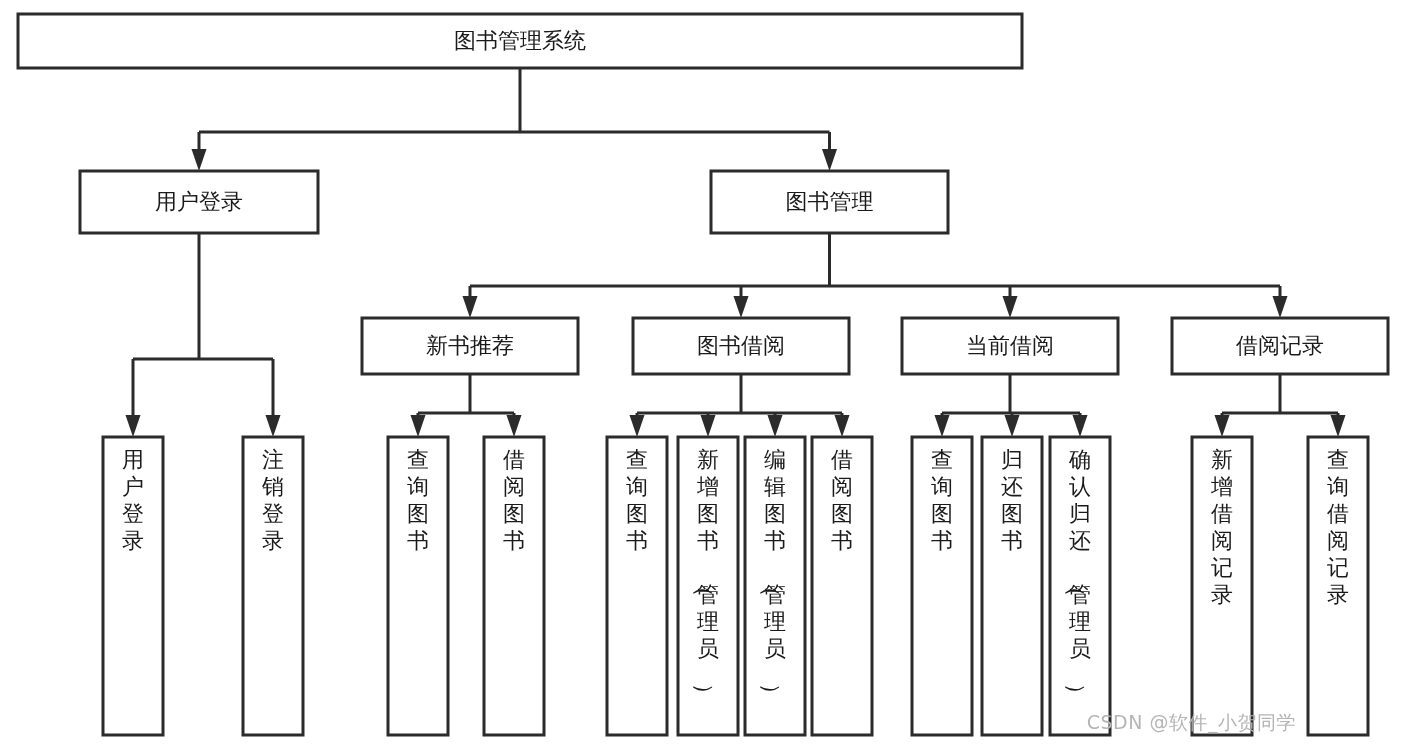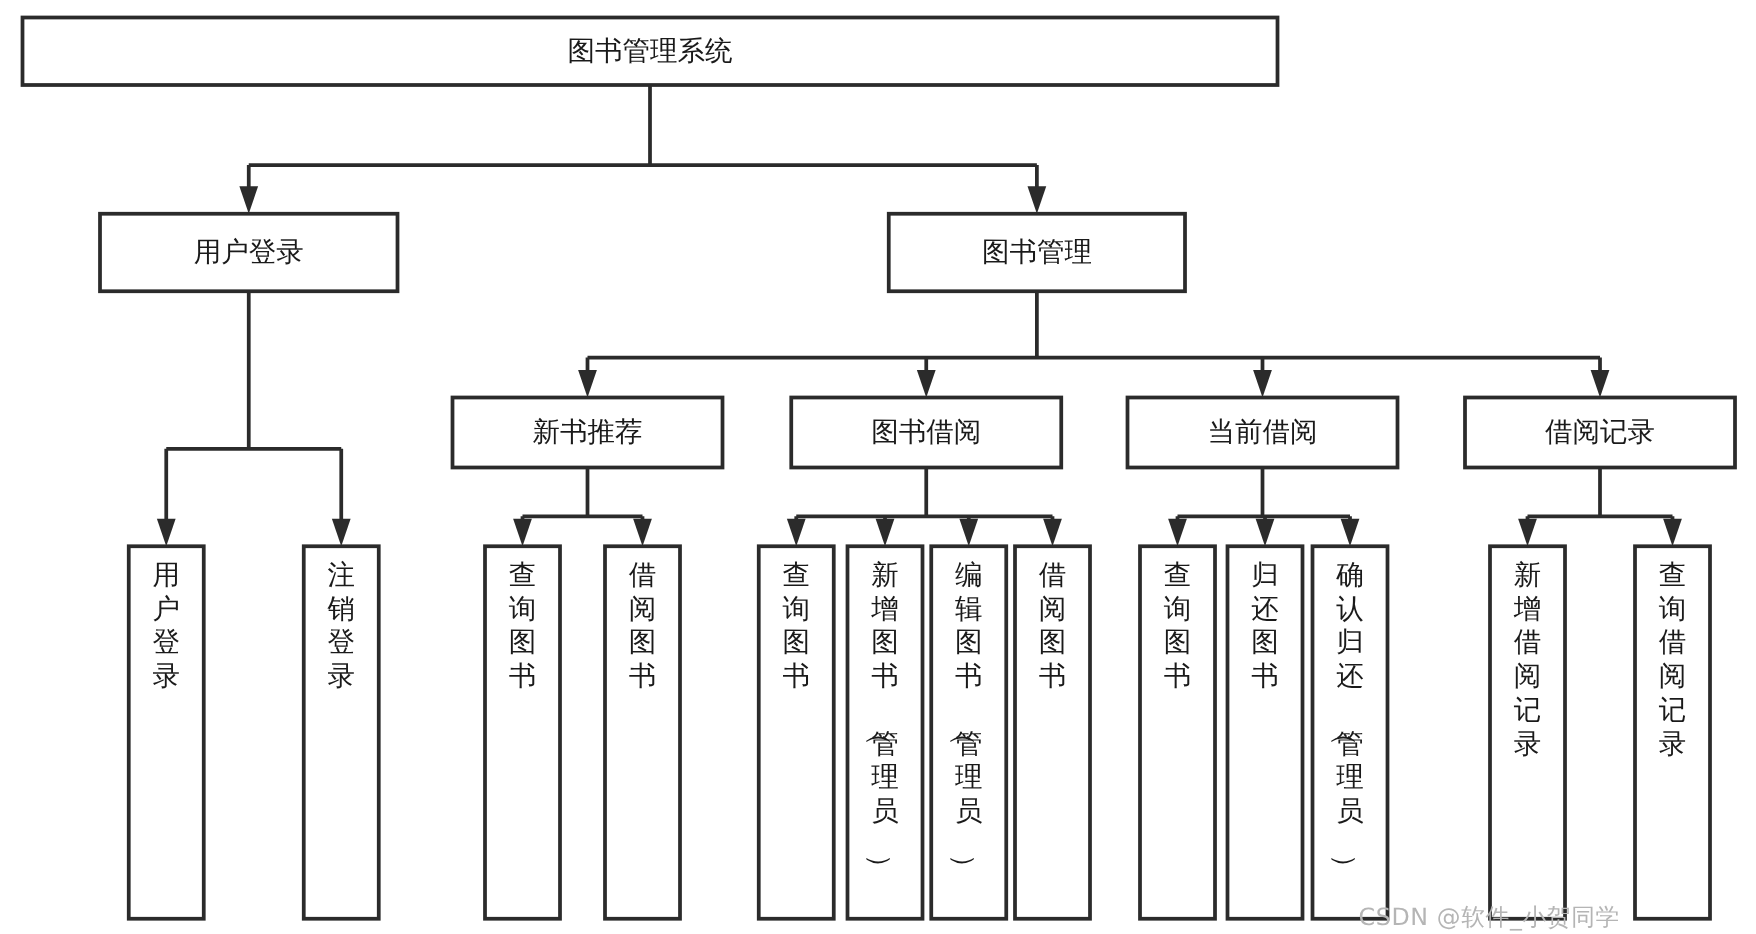--- a/index.html
+++ b/index.html
@@ -51,21 +51,21 @@
   }
   .node-label-vertical {
     fill: #1a1a1a;
     font-family: "DejaVu Sans", "Liberation Sans", sans-serif;
     font-size: 22px;
     text-anchor: middle;
   }
   .watermark {
     position: absolute;
     right: 8px;
-    bottom: 0;
+    bottom: 11px;
     font-family: "DejaVu Sans", "Liberation Sans", sans-serif;
     font-size: 19px;
     color: #b5b5b5;
     white-space: nowrap;
     letter-spacing: 0.5px;
     pointer-events: none;
     user-select: none;
   }
 </style>
 </head>

